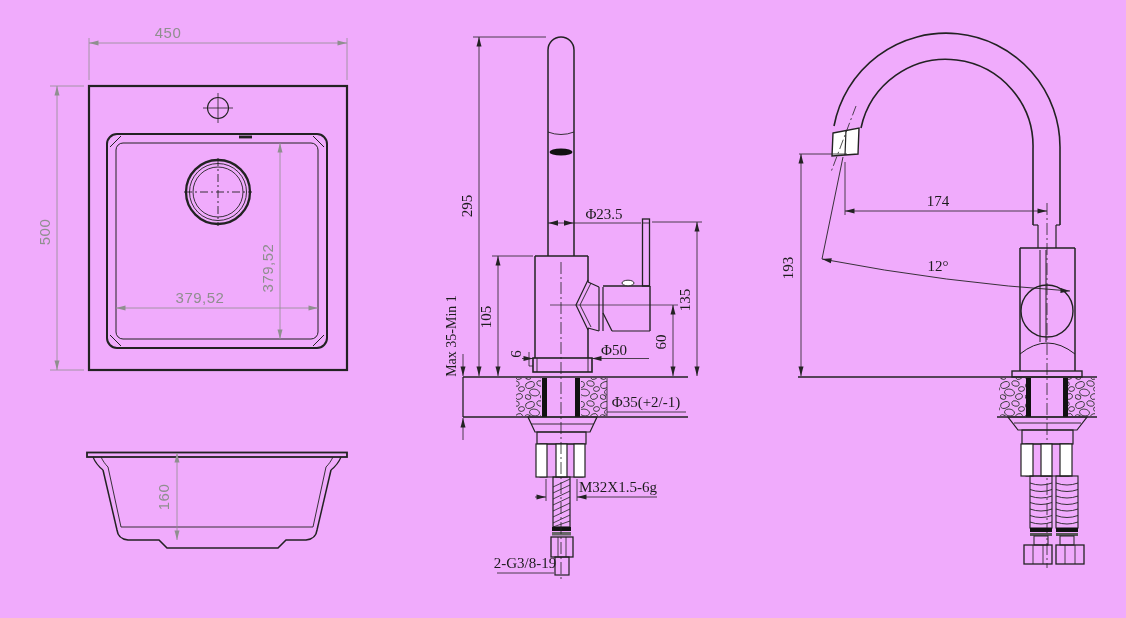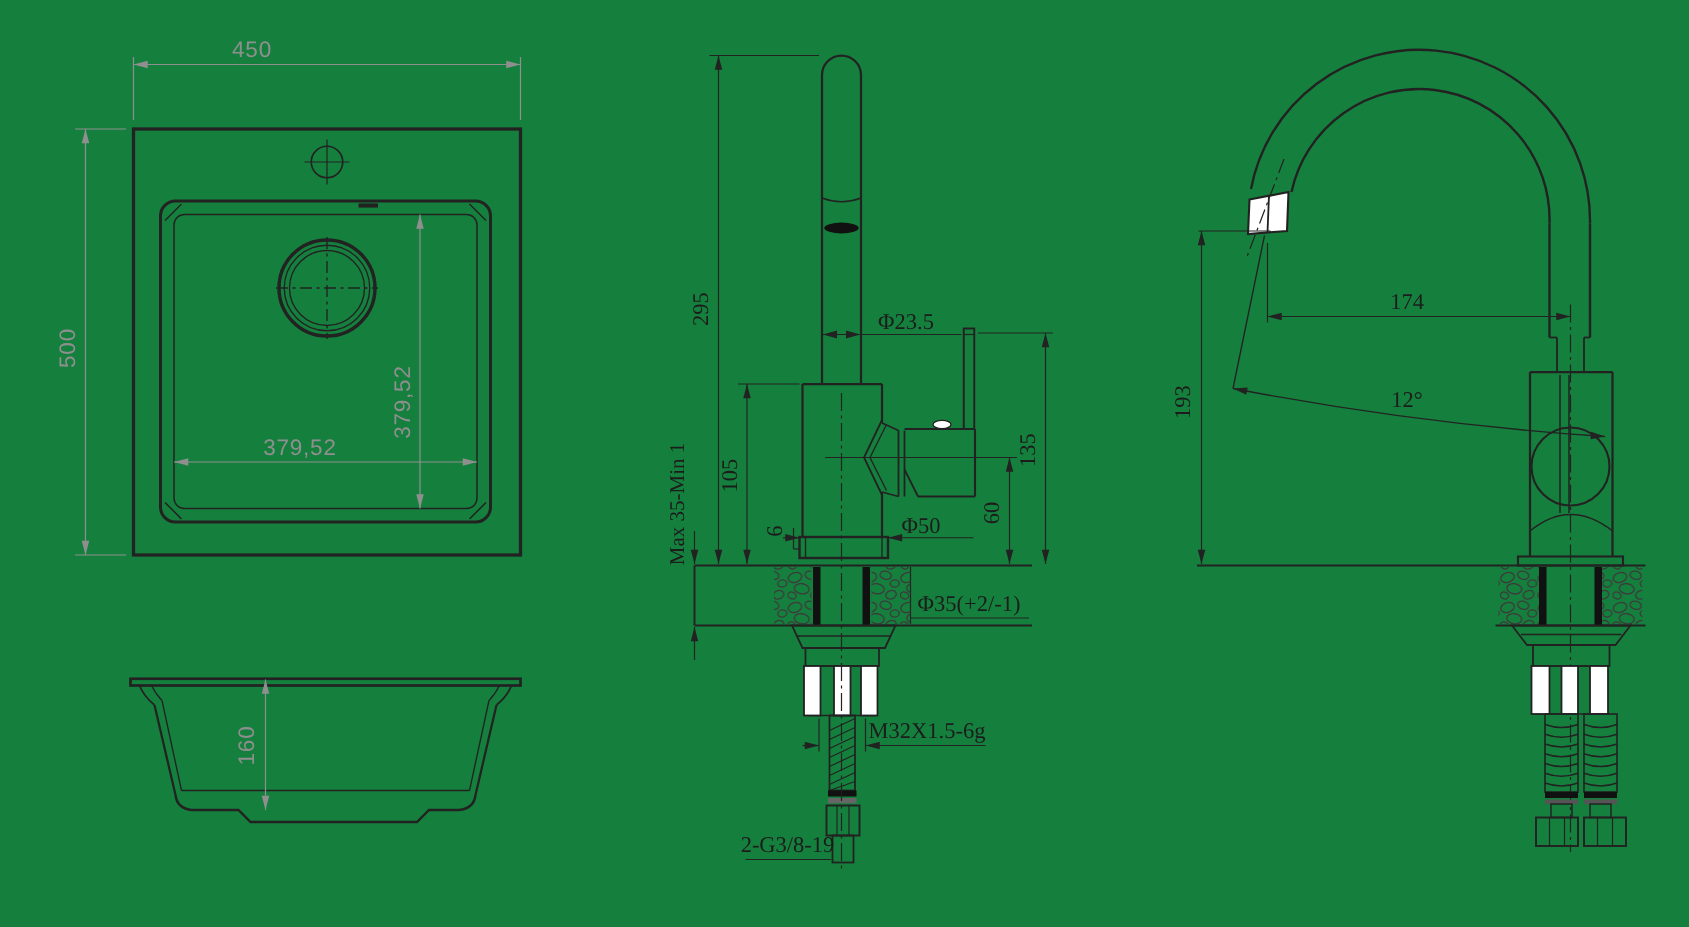--- a/index.html
+++ b/index.html
@@ -1,16 +1,16 @@
 <!DOCTYPE html>
 <html><head>
 <meta charset="utf-8">
 <style>
   html,body{margin:0;padding:0;background:#ffffff;}
-  .sheet{position:relative;width:1126px;height:618px;background:#15803d;overflow:hidden;
+  .sheet{position:relative;width:1126px;height:618px;background:#f0abfc;overflow:hidden;
          font-family:"Liberation Serif", serif;}
   svg{display:block;}
   .dimF{font-family:"Liberation Serif", serif;font-size:15px;fill:#1c1c1c;}
   .dimFs{font-family:"Liberation Serif", serif;font-size:14px;fill:#1c1c1c;}
   .dimS{font-family:"Liberation Sans", sans-serif;font-size:15px;fill:#8f8f8f;letter-spacing:.5px;}
 </style>
 </head>
 <body>
 
 <div class="sheet">

